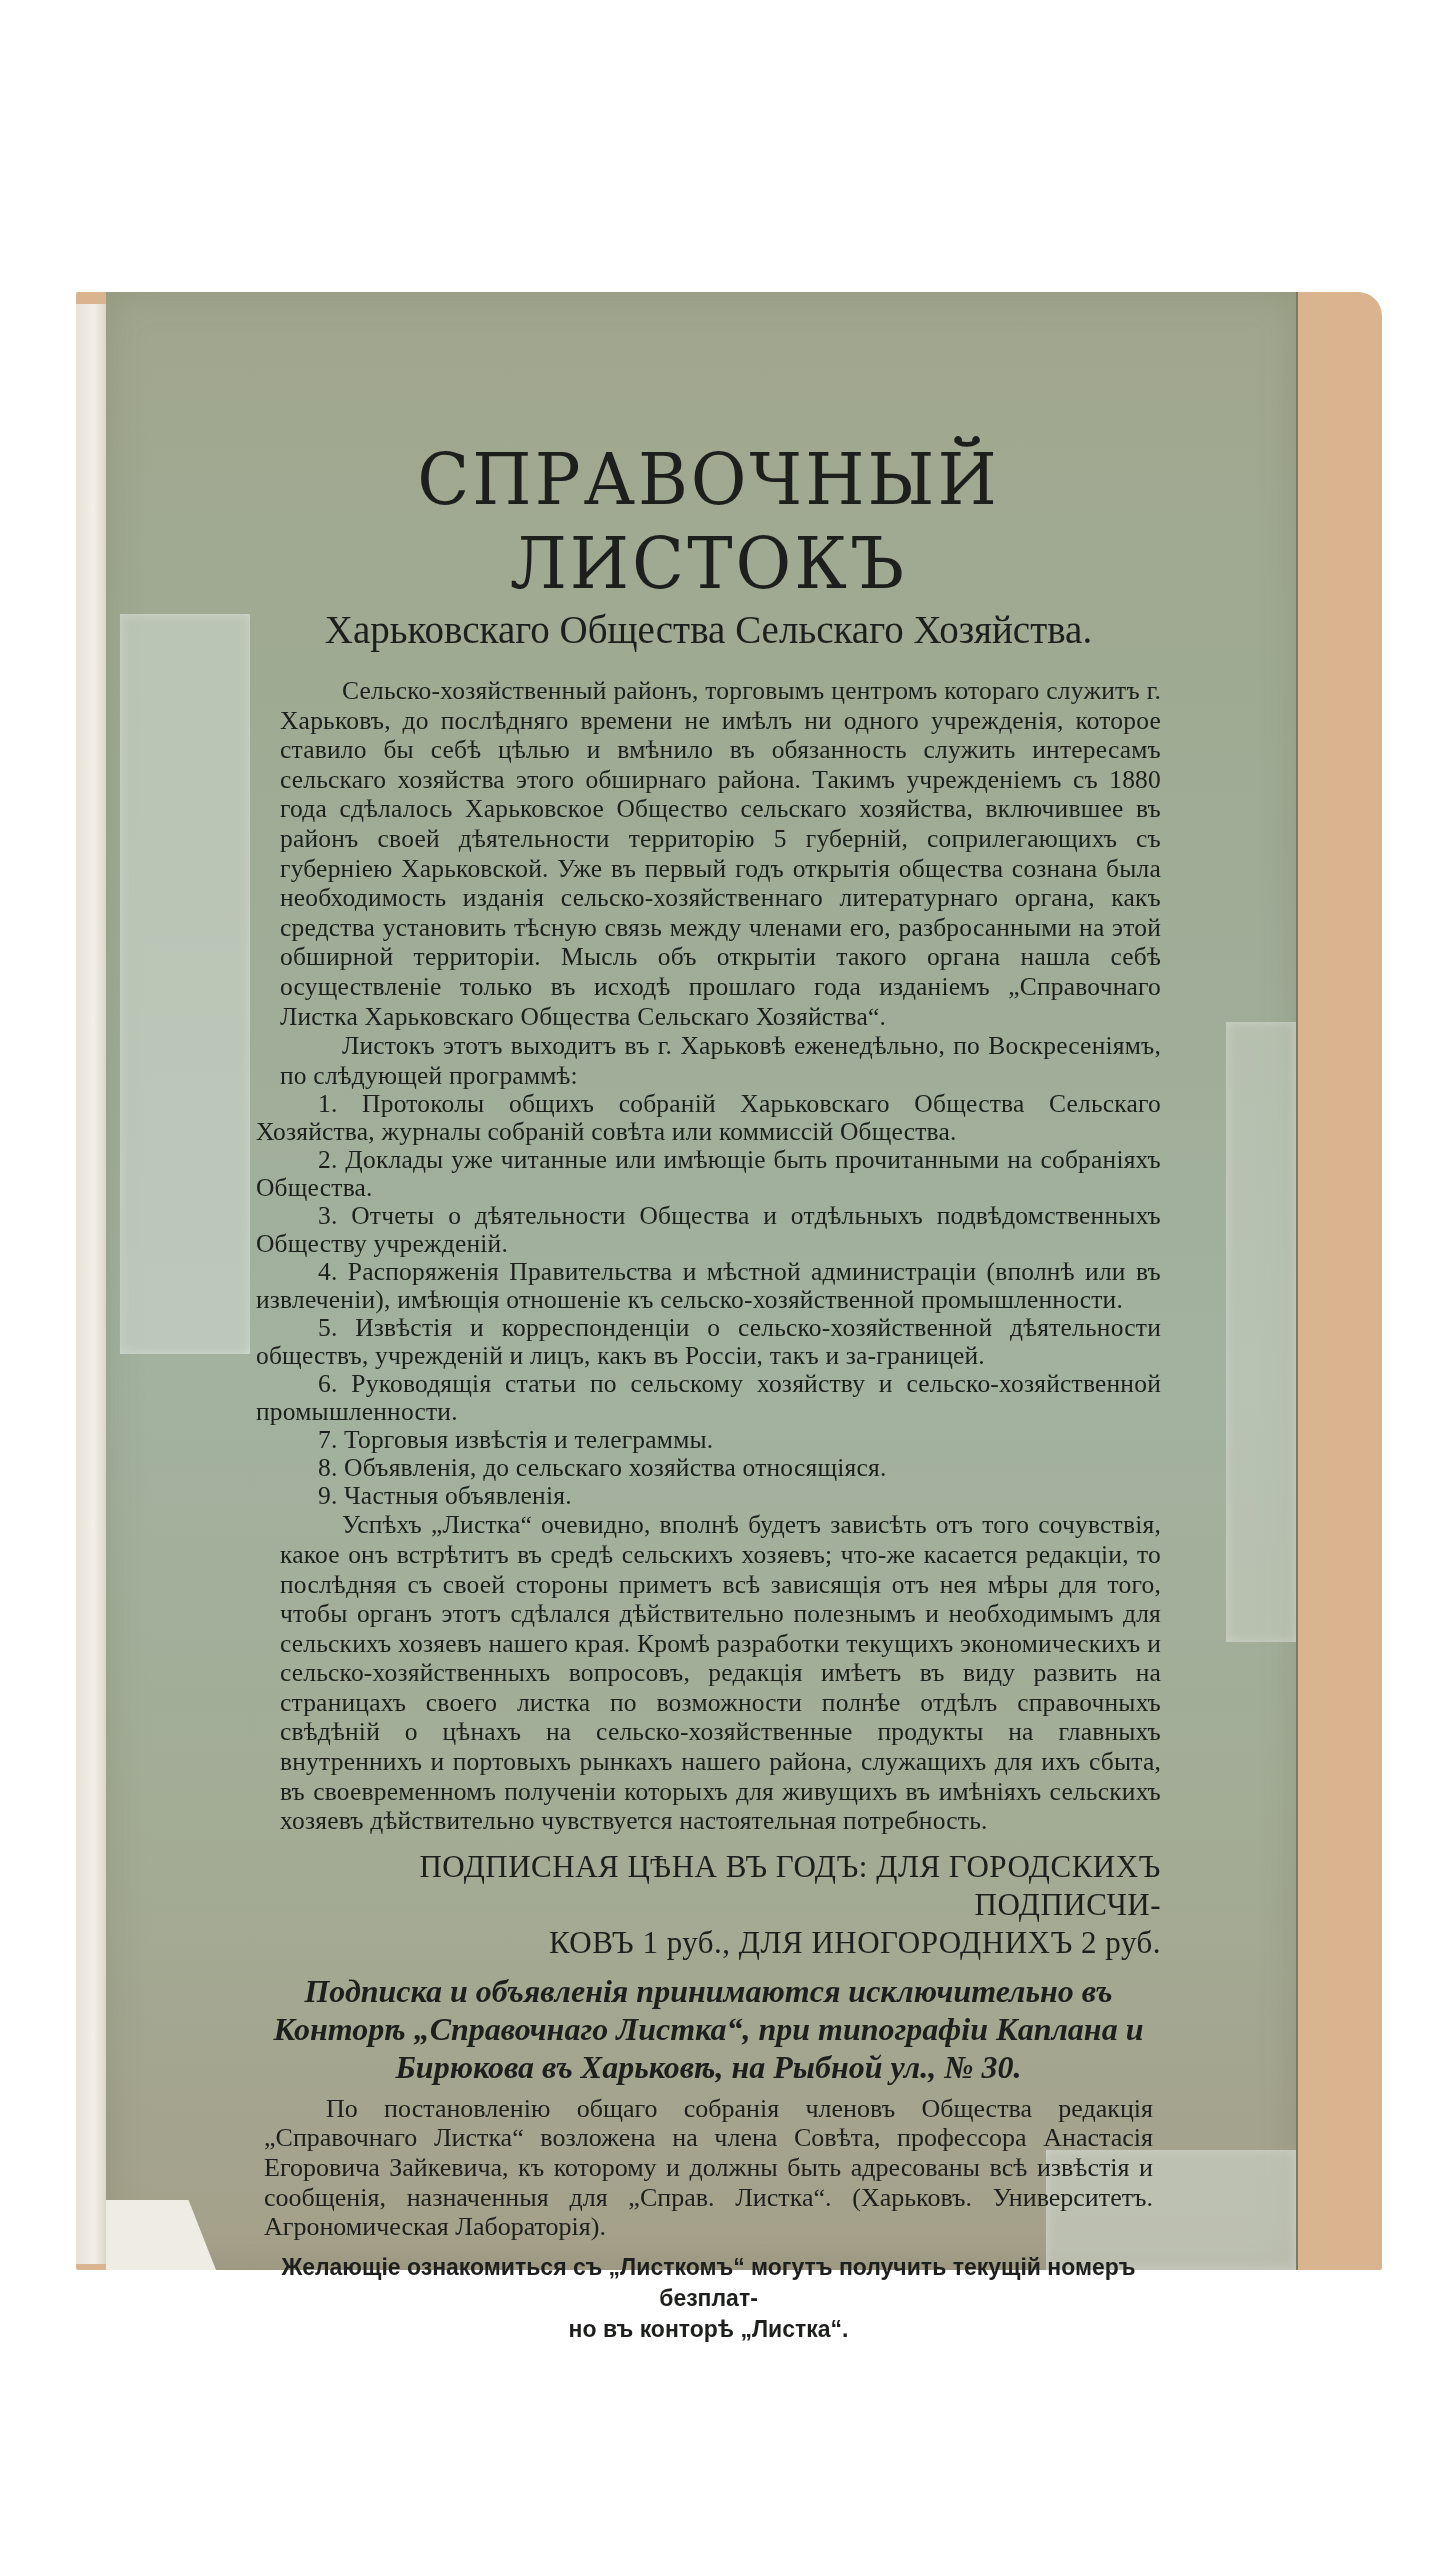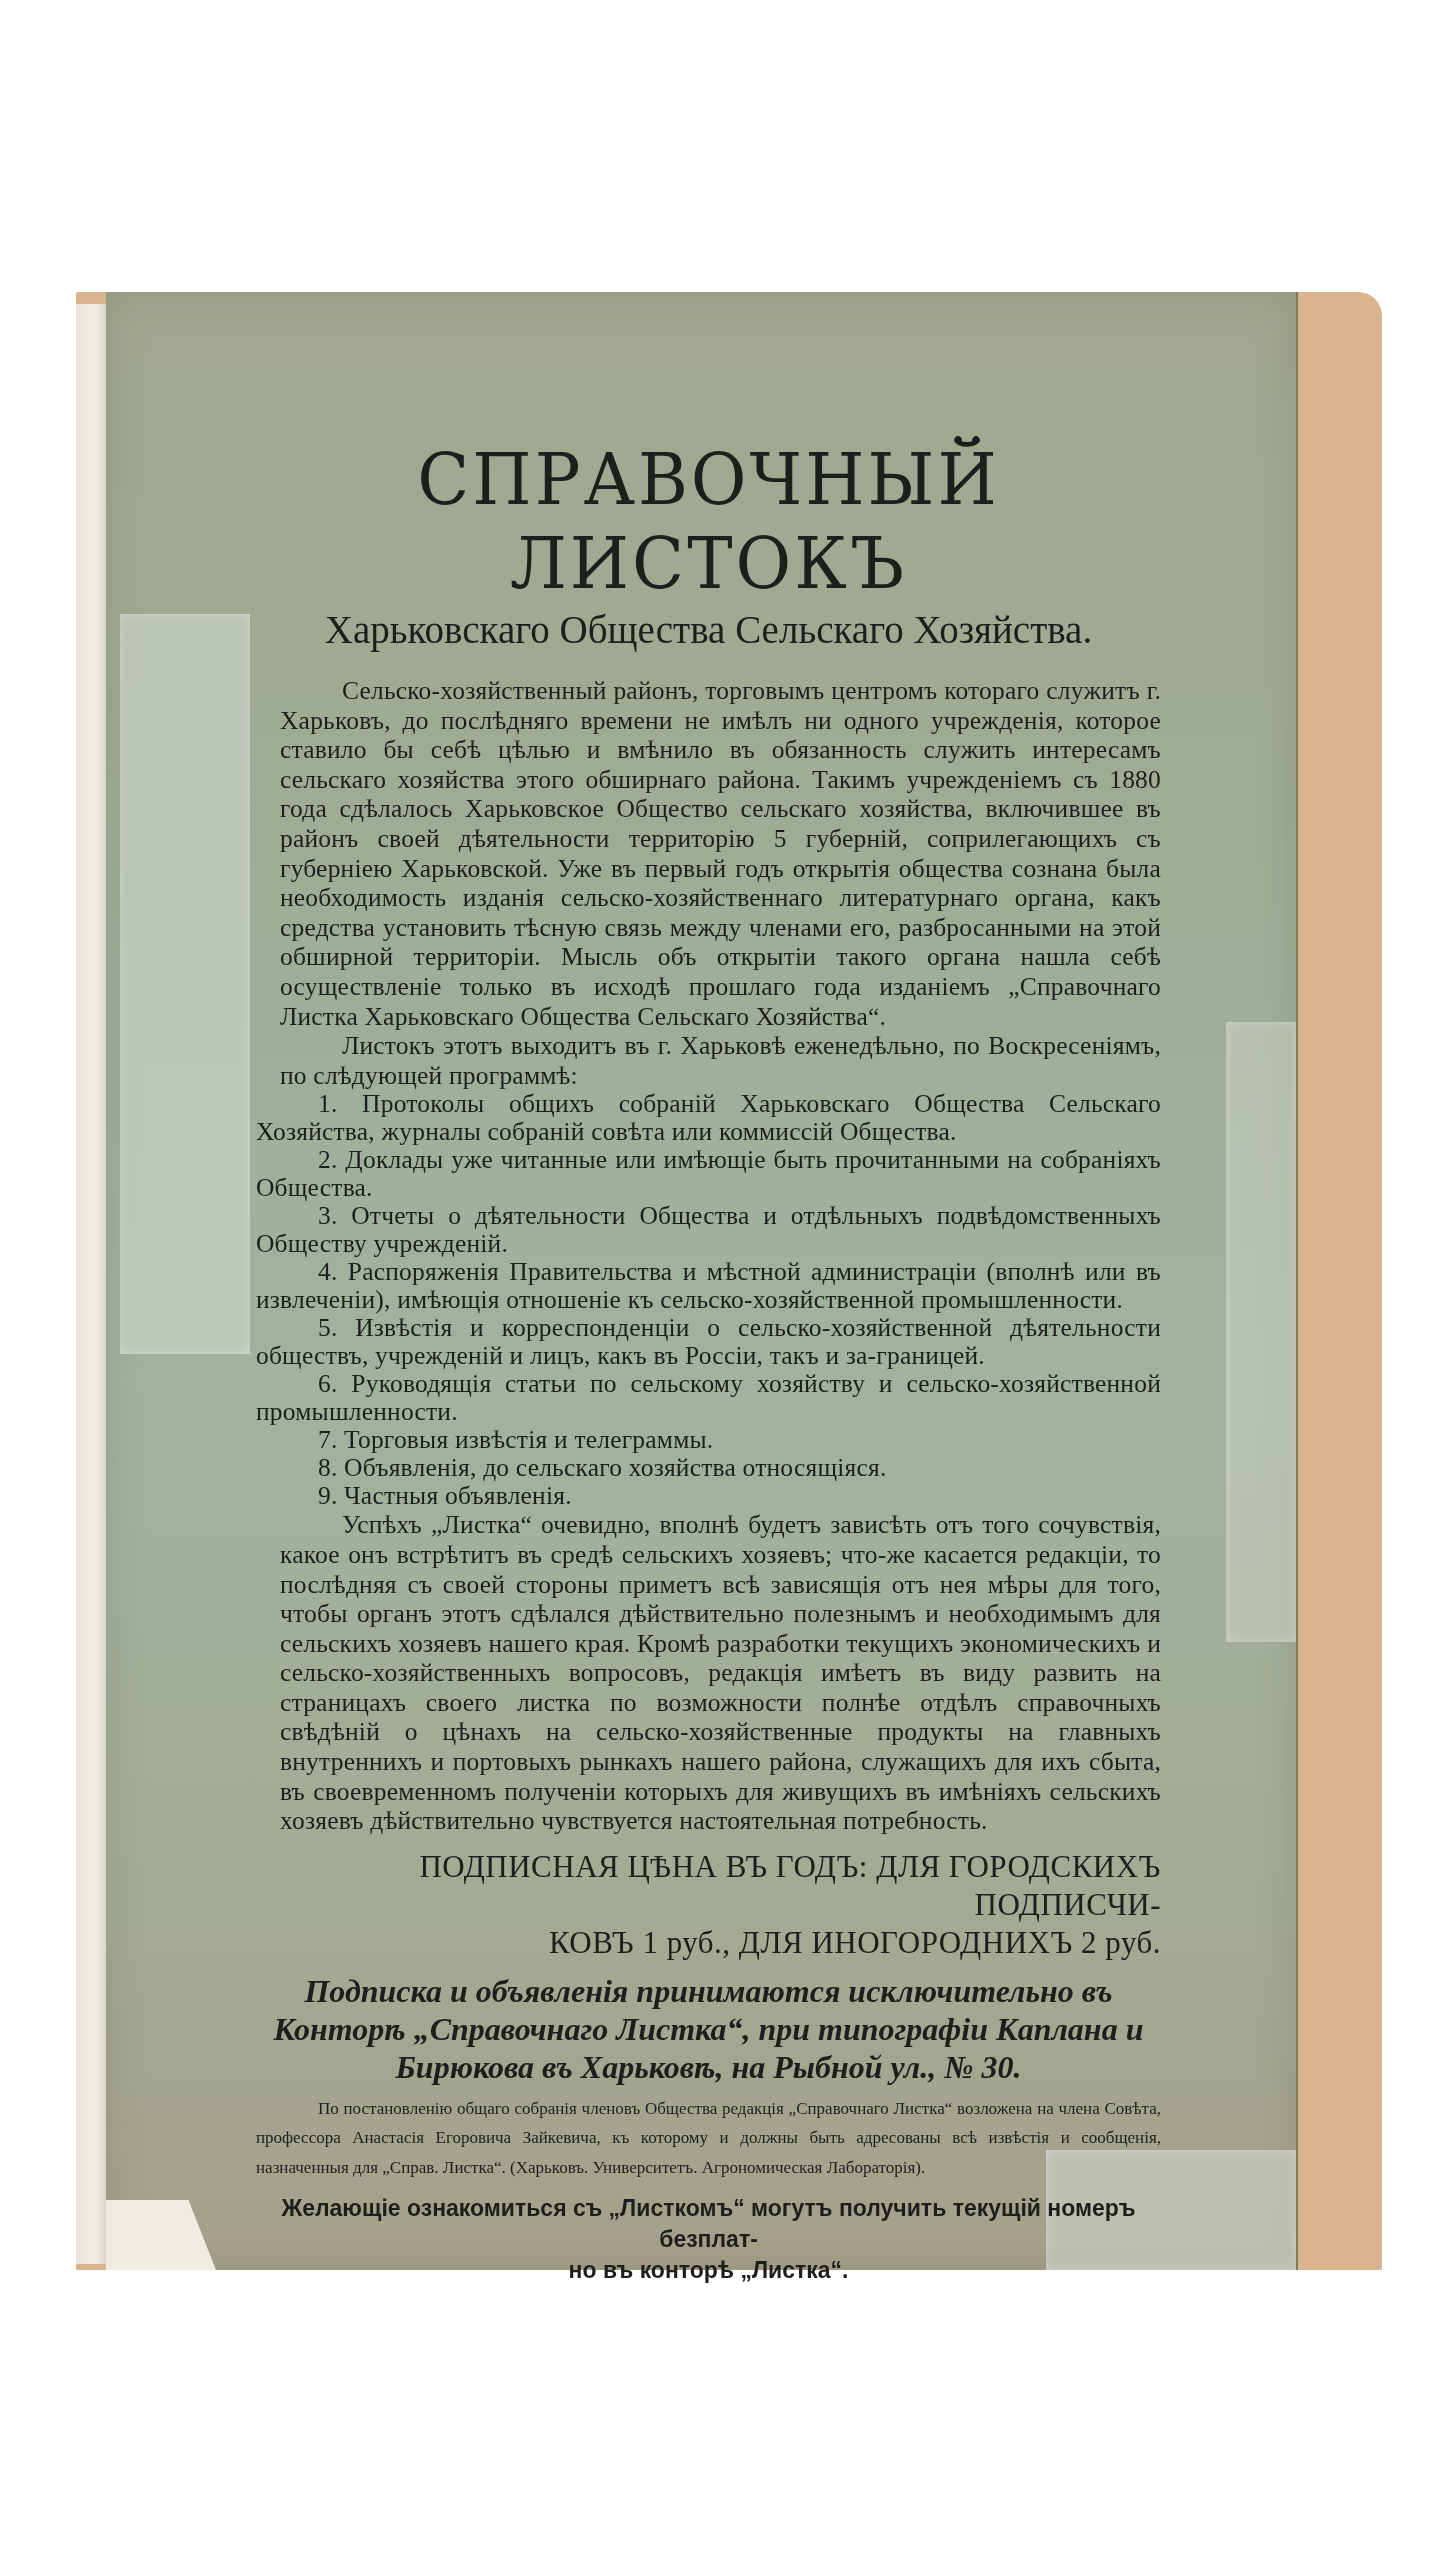--- a/index.html
+++ b/index.html
@@ -54,21 +54,21 @@
   .para.indent { text-indent: 62px; margin-left: 24px; }
   .list-item { font-size: 25.5px; line-height: 28px; text-align: justify; text-indent: 62px; margin: 0; font-family: "Liberation Serif", serif; letter-spacing: 0.2px; }
   .price {
     text-align: right; font-size: 31px; line-height: 38px; margin: 12px 0 10px 0;
     font-family: "Liberation Serif", serif; letter-spacing: 0.5px;
   }
   .subscription {
     text-align: center; font-size: 32px; line-height: 38px; font-style: italic; font-weight: bold;
     font-family: "Liberation Serif", serif; margin: 6px 0 8px 0;
   }
-  .editorial { font-size: 17px; line-height: 29.6px; text-align: justify; text-indent: 62px; margin: 0; font-family: "Liberation Serif", serif; }
+  .editorial { font-size: 26px; line-height: 29.6px; text-align: justify; text-indent: 62px; margin: 8px; font-family: "Liberation Serif", serif; }
   .notice {
     text-align: center; font-size: 23px; line-height: 31px; font-weight: bold;
     font-family: "Liberation Sans", sans-serif; margin: 10px -20px 17px -20px;
   }
 </style>
 </head>
 <body>
 
 <div class="page-stack">
   <div class="back-page"></div>

